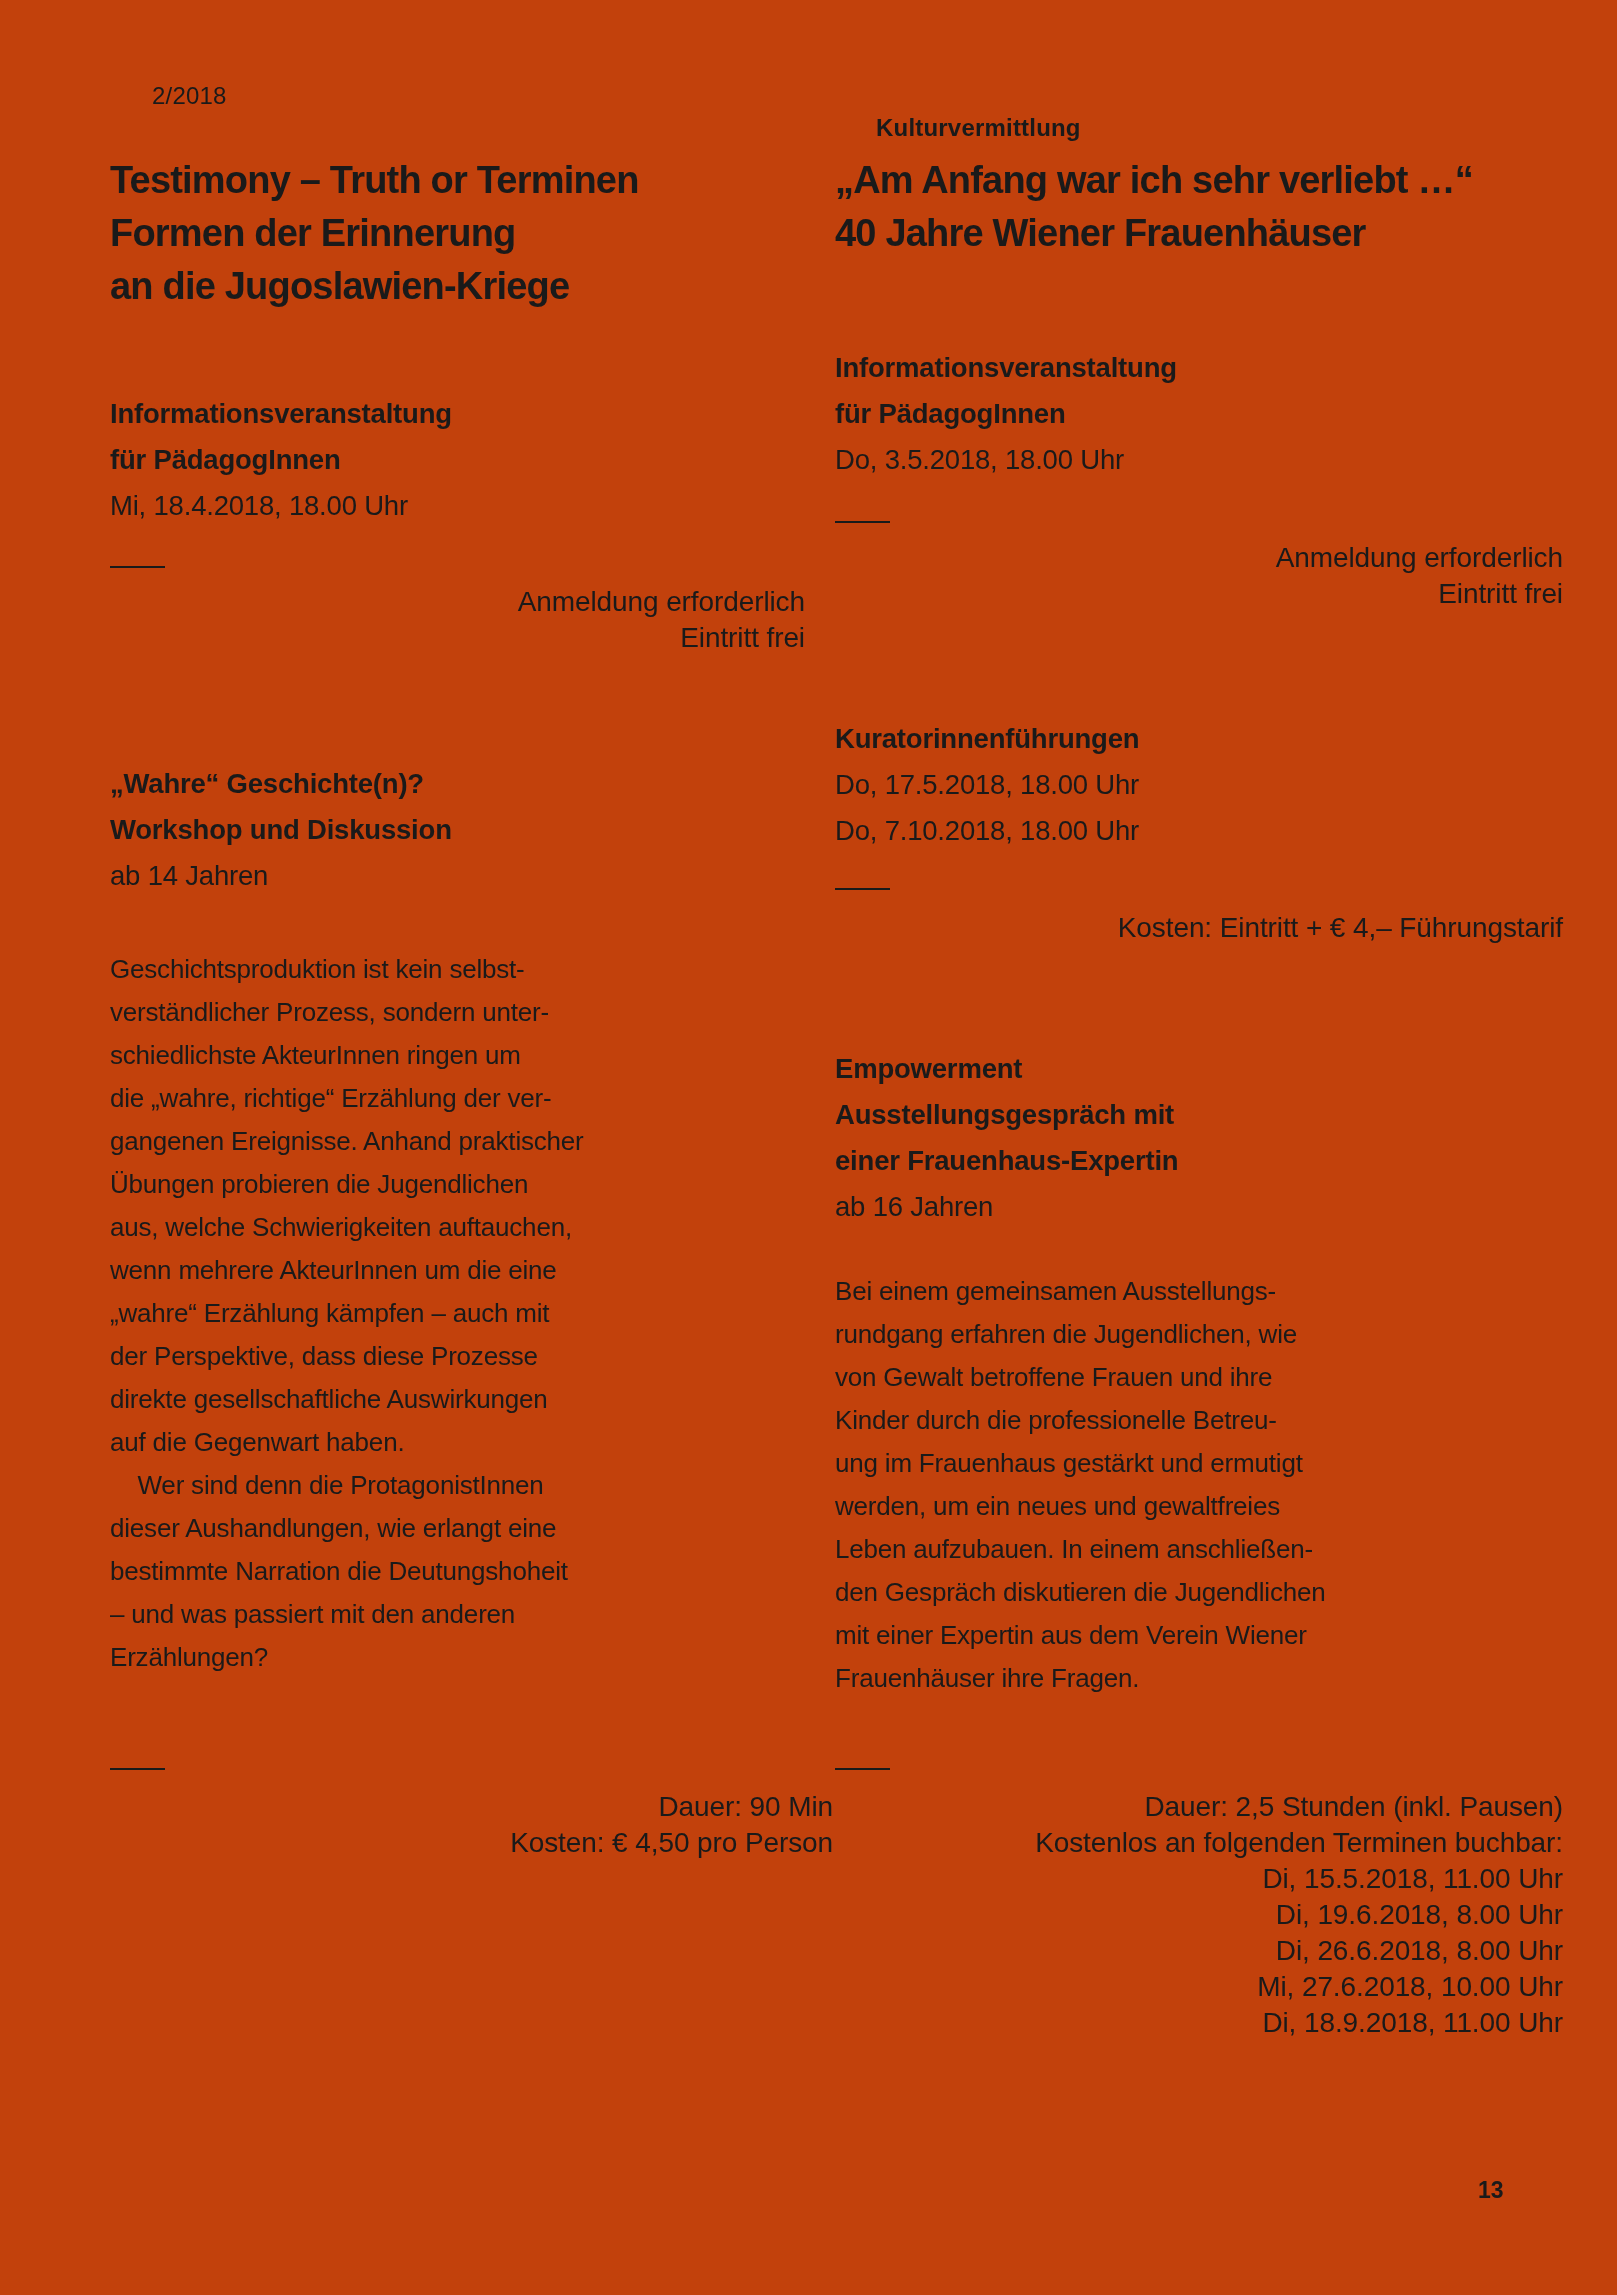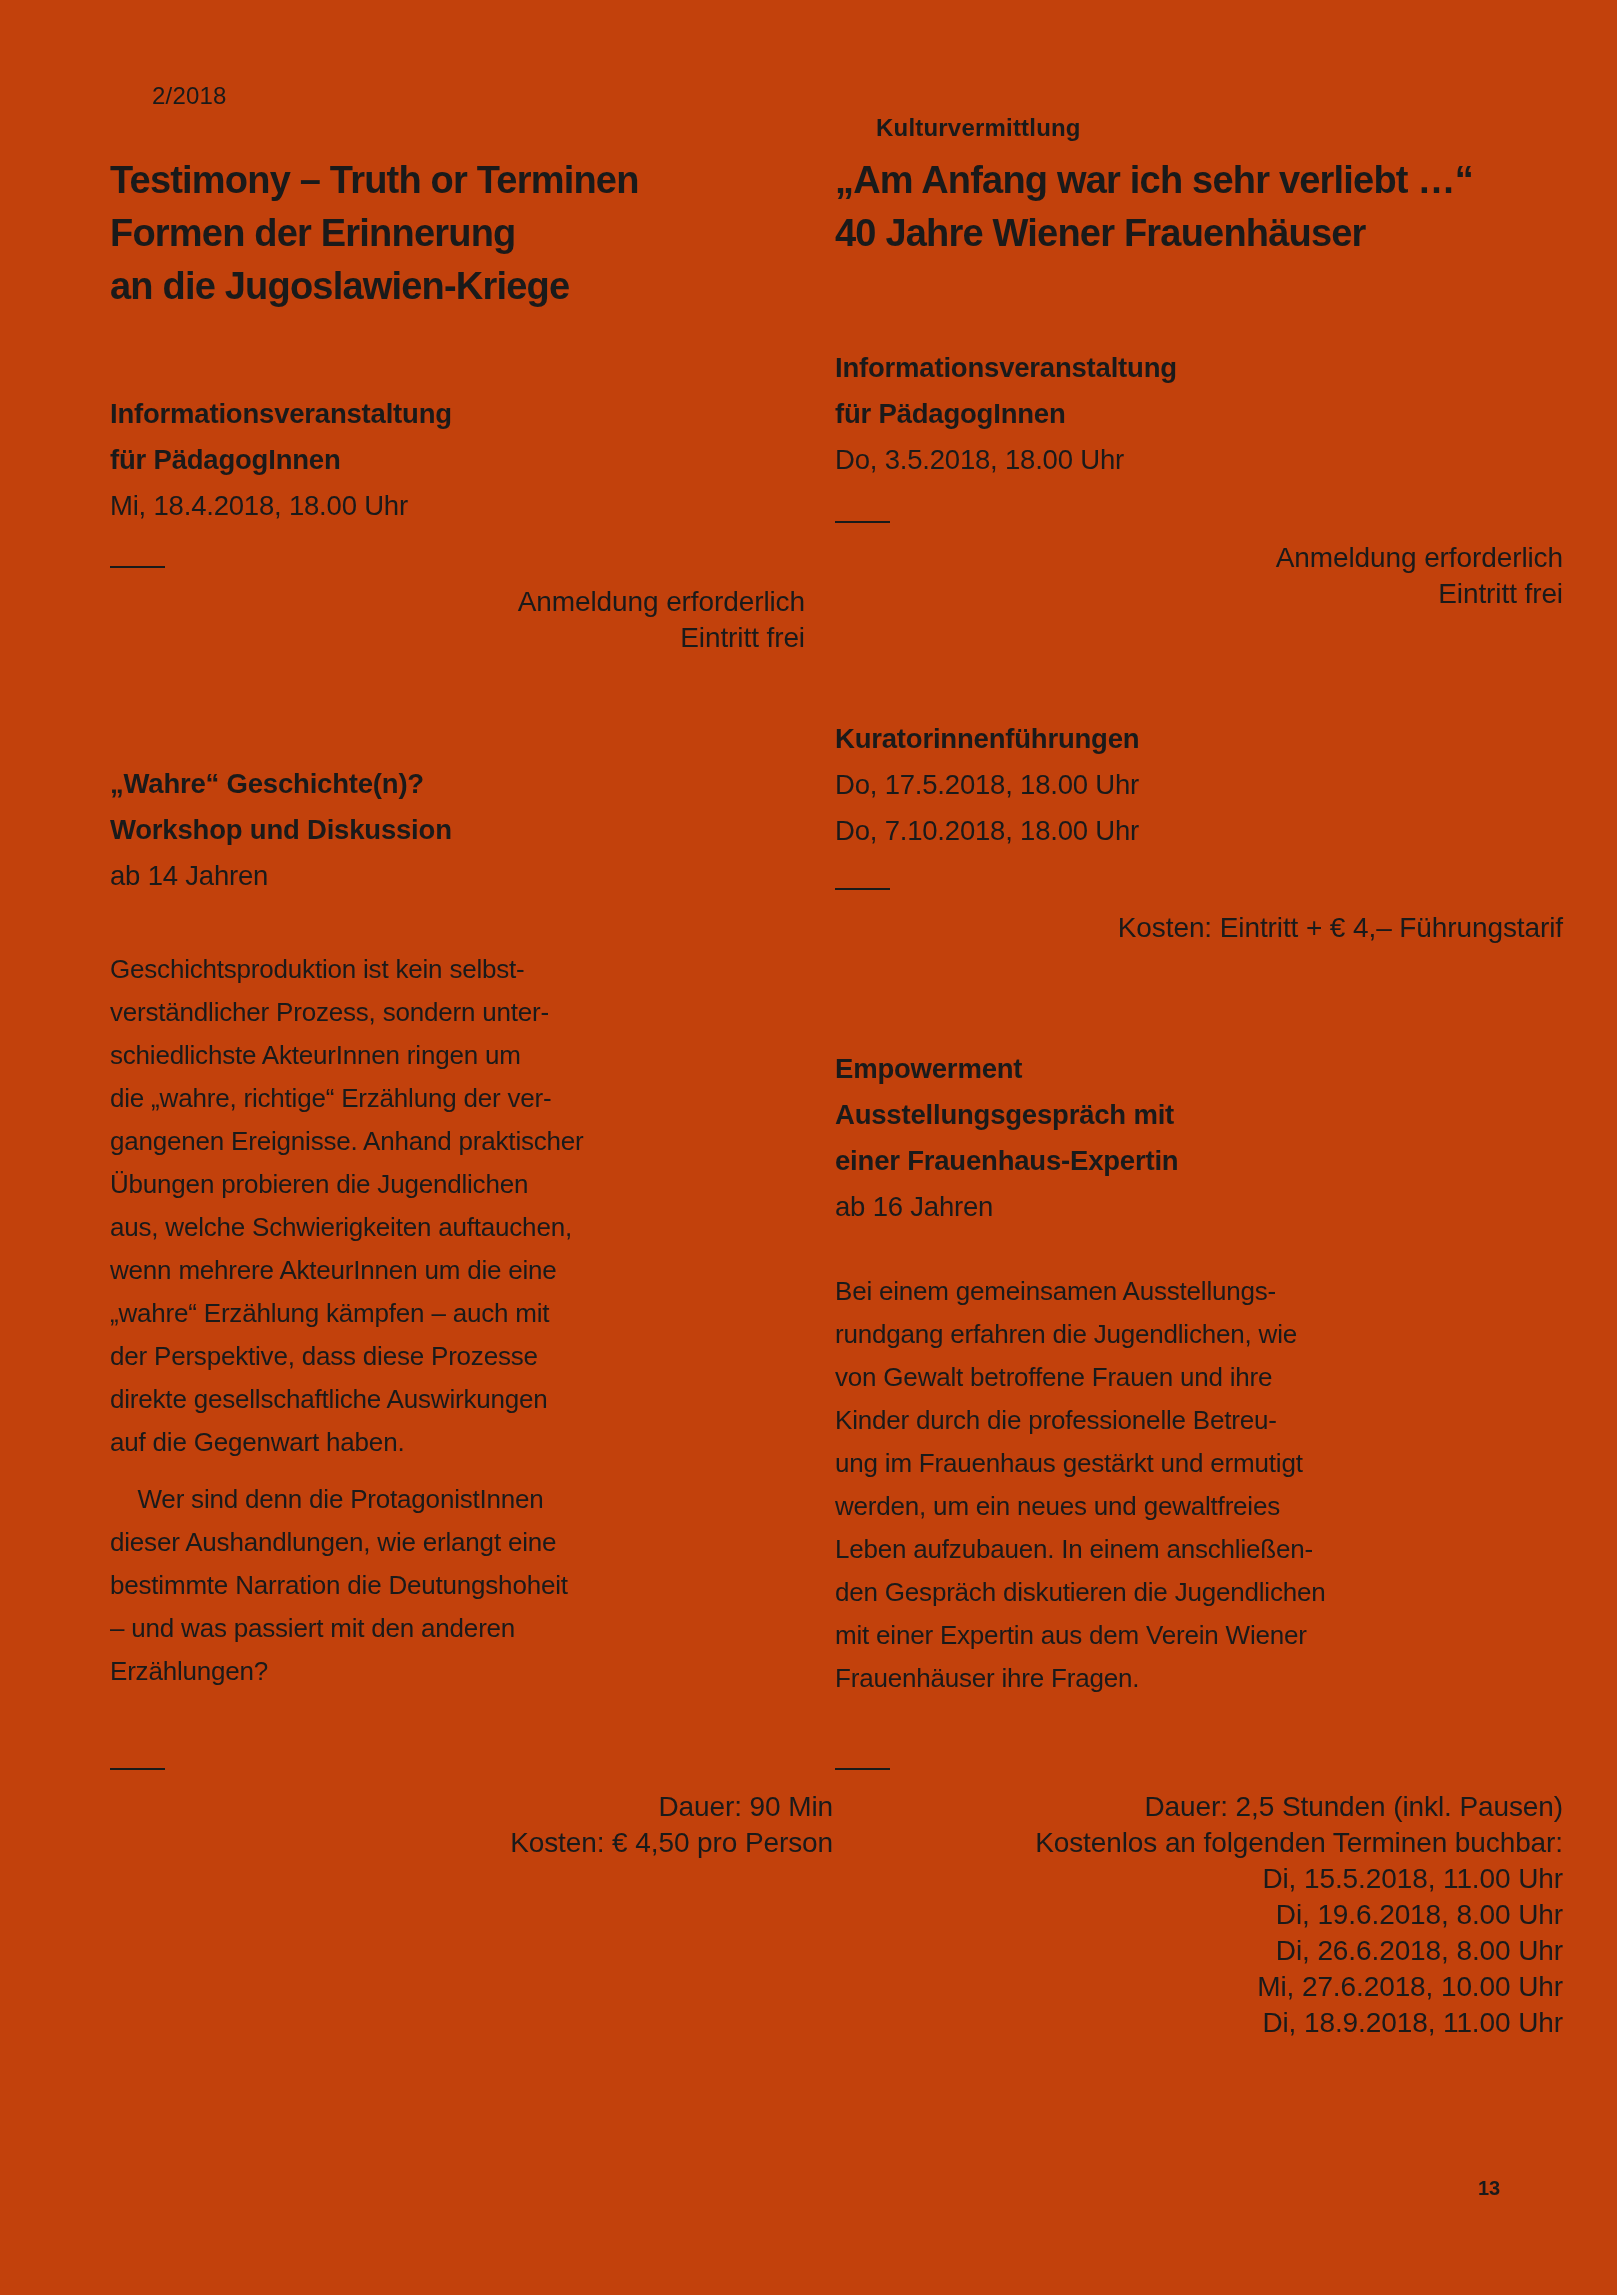--- a/index.html
+++ b/index.html
@@ -43,35 +43,35 @@
     letter-spacing: -0.2px;
     white-space: pre-line;
   }
   .body-text {
     margin: 0;
     font-size: 26px;
     line-height: 43px;
     letter-spacing: -0.2px;
     white-space: pre-line;
   }
-  .body-text.indent { text-indent: 27.5px; margin-top: 14px; }
+  .body-text.indent { text-indent: 27.5px; }
   .small {
     font-size: 28px;
     line-height: 36px;
     letter-spacing: -0.1px;
     white-space: pre-line;
     text-align: right;
   }
   .rule {
     width: 55px;
     height: 2.4px;
     background: #1a1a1a;
   }
   .pagenum {
-    font-size: 20px;
+    font-size: 23px;
     font-weight: bold;
     text-align: right;
   }
 </style>
 </head>
 <body>
 
 <div class="page">
 
   <div class="abs kicker" style="left:152px; top:78px;">2/2018</div>

